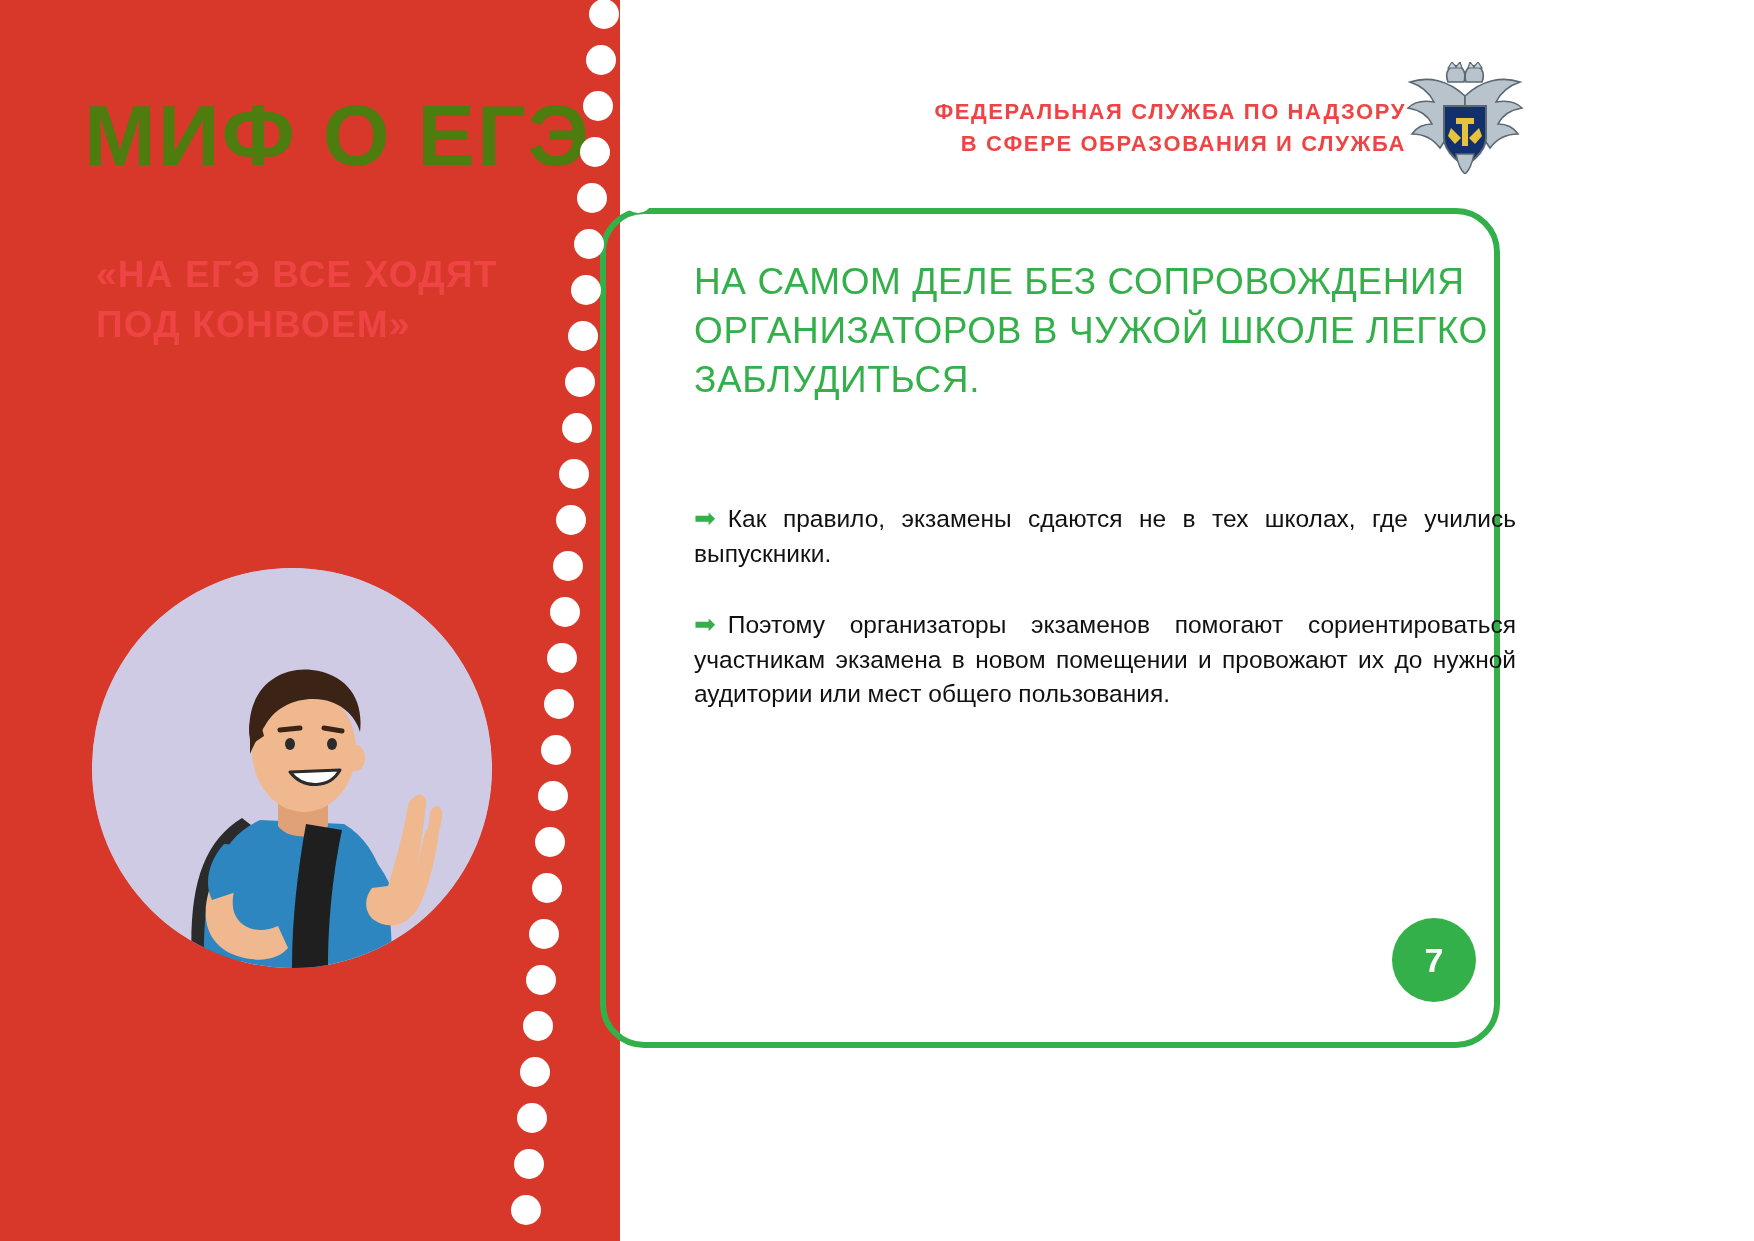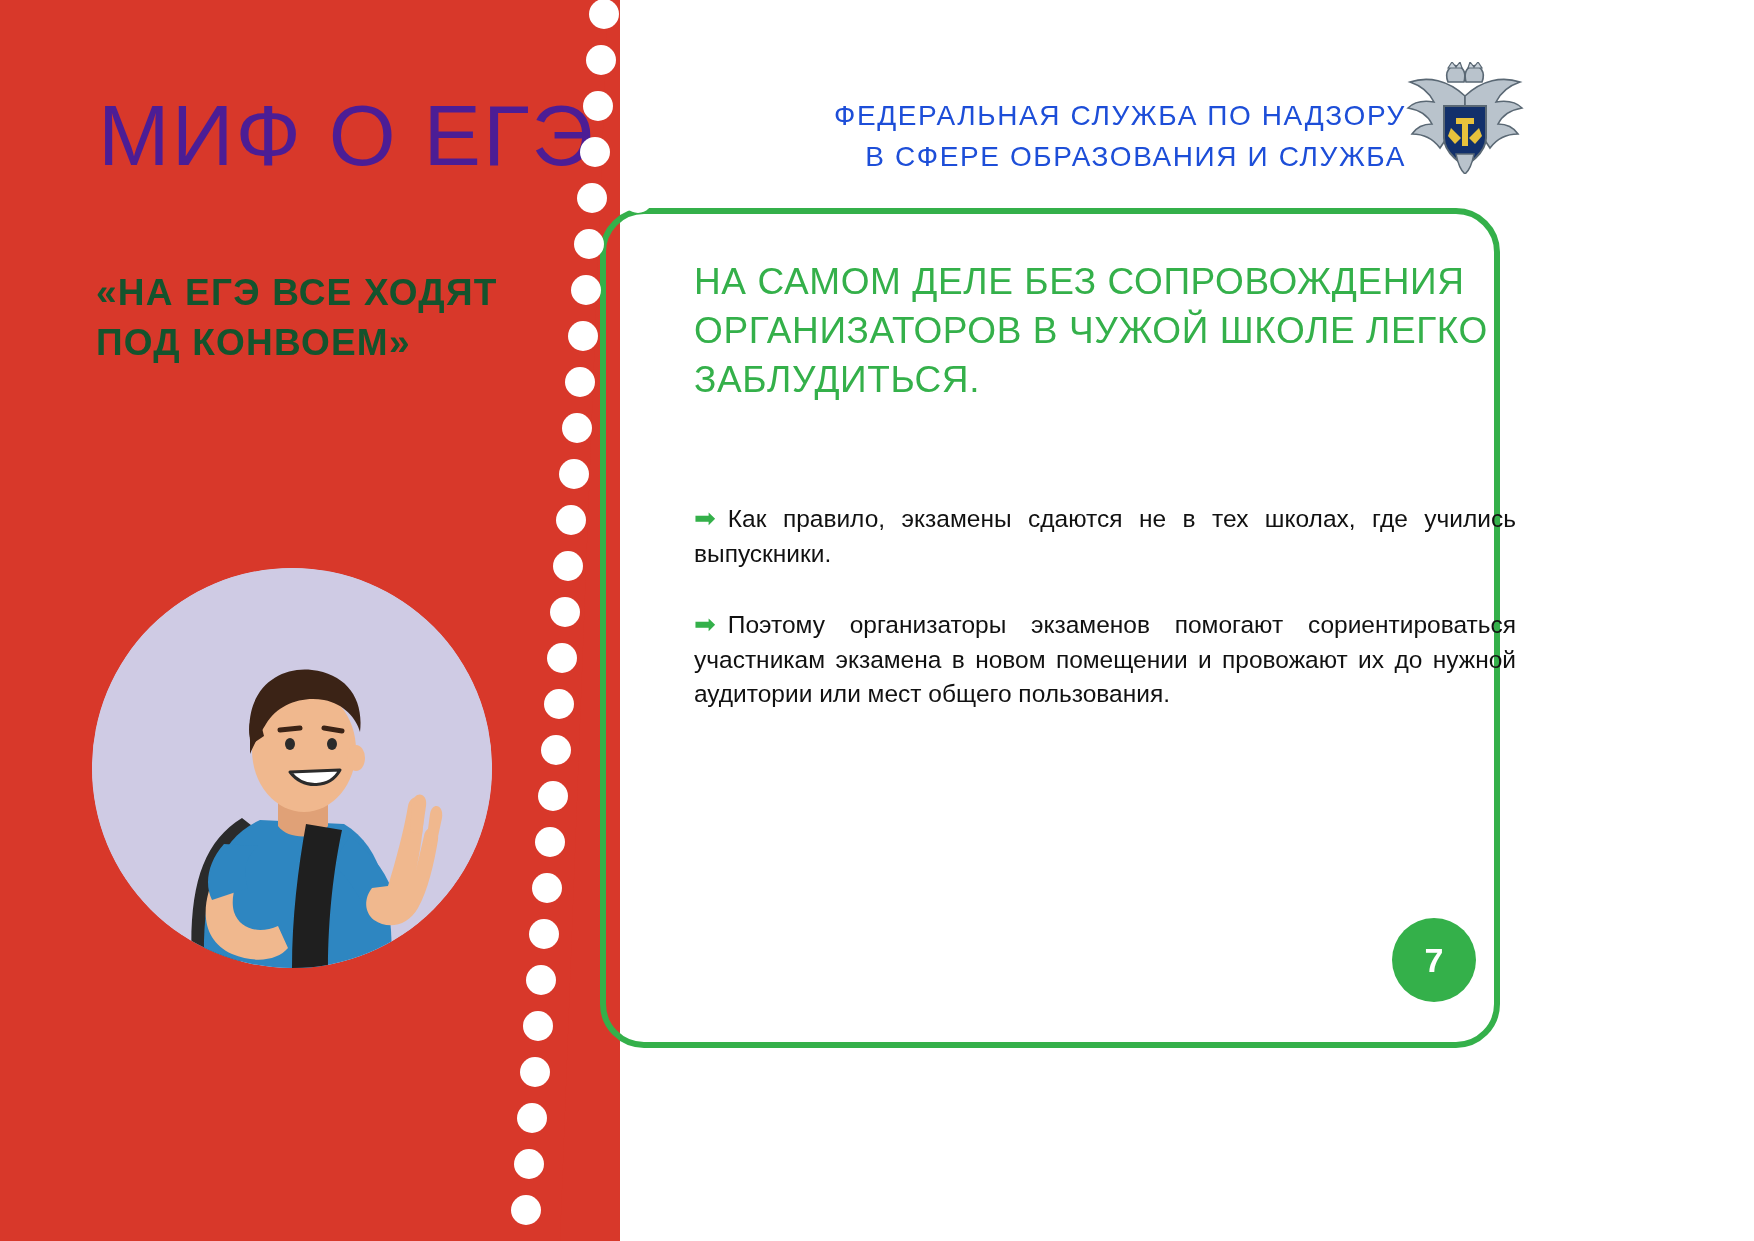--- a/index.html
+++ b/index.html
@@ -32,40 +32,40 @@
     top: 0;
     width: 120px;
     height: 1241px;
     background: #d8382a;
     clip-path: polygon(0 0, 48px 0, 0 1241px, 0 1241px);
     z-index: 1;
   }
 
   .myth-title {
     position: absolute;
-    left: 98px;
+    left: 84px;
     top: 92px;
     font-size: 86px;
     line-height: 1;
-    font-weight: 400;
-    color: #4c1d95;
+    font-weight: 700;
+    color: #4d7c0f;
     letter-spacing: 2px;
     z-index: 4;
     white-space: nowrap;
   }
 
   .myth-quote {
     position: absolute;
     left: 96px;
-    top: 268px;
+    top: 250px;
     width: 450px;
     font-size: 37px;
     line-height: 1.35;
     font-weight: 700;
-    color: #14532d;
+    color: #ef4444;
     letter-spacing: 1.2px;
     z-index: 4;
   }
 
   
   .illustration {
     position: absolute;
     left: 92px;
     top: 568px;
     width: 400px;
@@ -89,25 +89,25 @@
 
   
   .header-block {
     position: absolute;
     right: 348px;
     top: 96px;
     text-align: right;
     z-index: 3;
   }
   .header-line {
-    font-size: 28px;
+    font-size: 22px;
     line-height: 1.45;
     letter-spacing: 1.6px;
-    color: #1d4ed8;
-    font-weight: 400;
+    color: #ef4444;
+    font-weight: 700;
   }
 
   .emblem {
     position: absolute;
     right: 228px;
     top: 62px;
     width: 122px;
     height: 112px;
     z-index: 3;
   }

